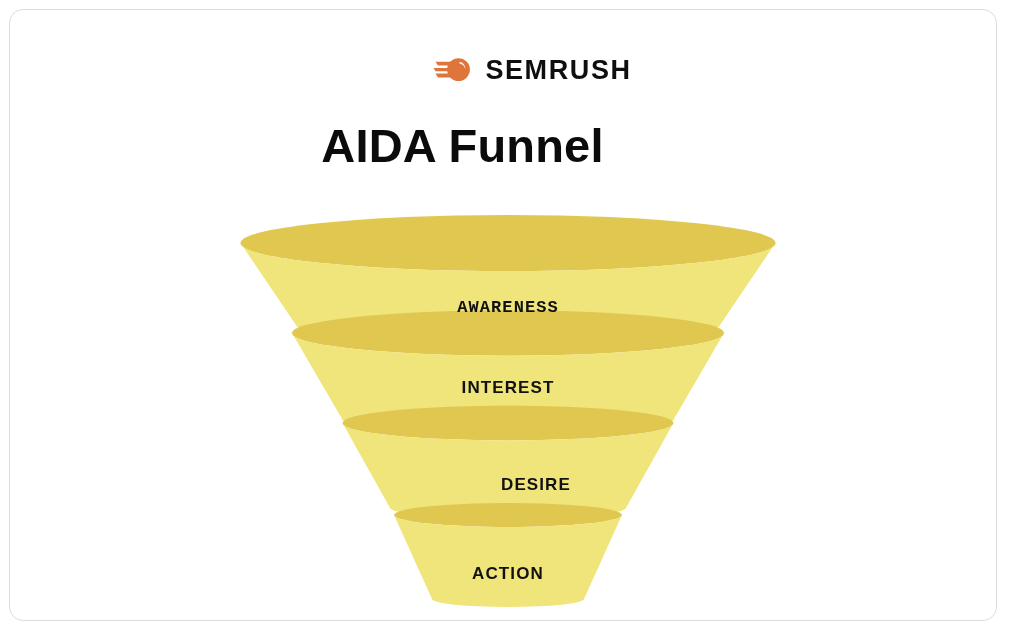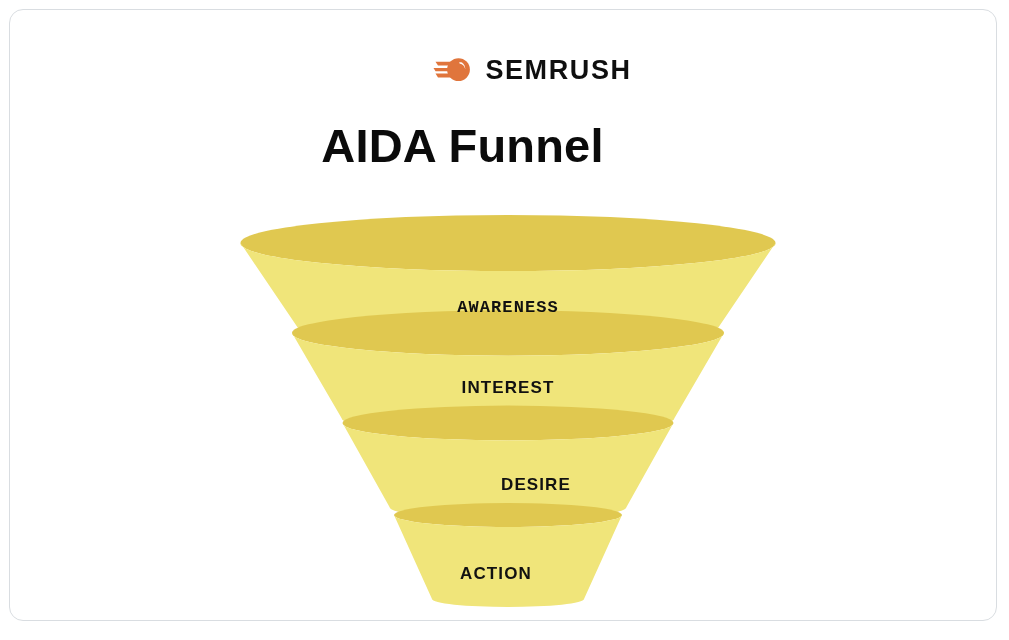--- a/index.html
+++ b/index.html
@@ -146,16 +146,16 @@
             <path d="M 394 515 A 114 11.969999999999999 0 0 0 622 515 L 584 599 A 76 7.9799999999999995 0 0 1 432 599 Z" fill="#F0E57A"></path>
           </g>
         </g>
     </svg>
   </div>
 
   <div id="stage-labels">
       <div class="seg-label" style="left: 508px; top: 307px; font-family: Liberation Mono, monospace;">AWARENESS</div>
       <div class="seg-label" style="left: 508px; top: 388px;">INTEREST</div>
       <div class="seg-label" style="left: 508px; top: 485px; margin-left: 28px;">DESIRE</div>
-      <div class="seg-label" style="left: 496px; top: 574px;">ACTION</div>
+      <div class="seg-label" style="left: 508px; top: 574px;">ACTION</div>
     </div>
 
 </div>
 
 </body></html>

